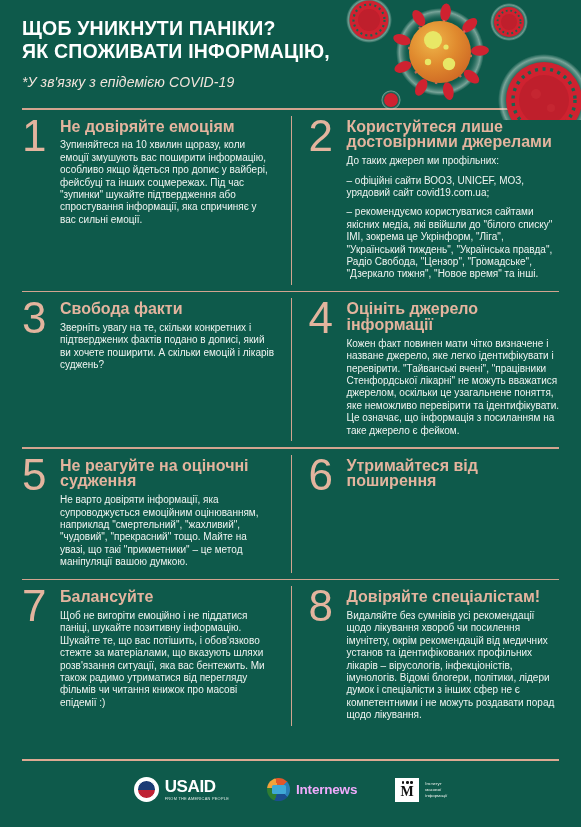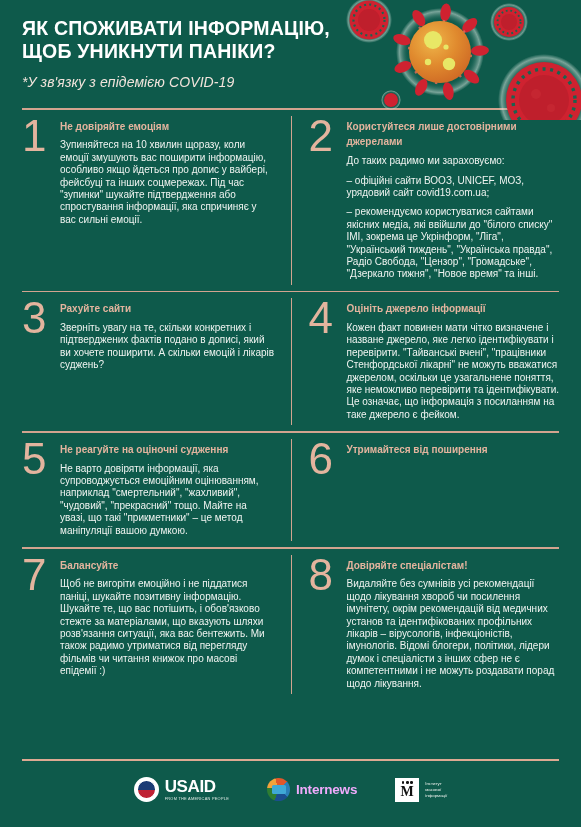--- a/index.html
+++ b/index.html
@@ -35,21 +35,21 @@
   }
   .cell { width:50%; padding:9px 16px 10px 16px; display:flex; gap:7px; }
   .cell.left { padding-left:22px; }
   .cell.right { padding-left:18px; padding-right:20px; }
   .num {
     color:#e3b49e; font-size:44px; line-height:40px; font-weight:300;
     flex:0 0 auto; width:31px; text-align:left; margin-top:-3px;
   }
   .body-col { flex:1 1 auto; min-width:0; }
   .card-title {
-    color:#e3b49e; font-weight:bold; font-size:10px; line-height:15.8px;
+    color:#e3b49e; font-weight:bold; font-size:16px; line-height:15.8px;
     margin-bottom:5px;
   }
   .card-text {
     color:#f0f4f1; font-size:10px; line-height:12.4px;
     white-space:pre-line;
   }
   .card-text + .card-text { margin-top:7px; }
 
   
   .footer { position:absolute; left:0; bottom:0; width:581px; height:68px; }
@@ -201,22 +201,22 @@
           <circle r="31" fill="none" stroke="#1a6350" stroke-width="3.4" stroke-dasharray="3 4.6"></circle>
           <circle r="25" fill="#bf1f2c"></circle>
           <circle cx="-8" cy="-6" r="5" fill="#c82a33" opacity=".7"></circle>
           <circle cx="7" cy="8" r="4" fill="#c82a33" opacity=".7"></circle>
         </g>
       </svg>
     </div>
 
     <div class="header-text">
       <div class="title">
+        <div>ЩОБ УНИКНУТИ ПАНІКИ?</div>
         <div>ЯК СПОЖИВАТИ ІНФОРМАЦІЮ,</div>
-        <div>ЩОБ УНИКНУТИ ПАНІКИ?</div>
       </div>
       <div class="subtitle">*У зв'язку з епідемією COVID-19</div>
     </div>
   </div>
 
   <div class="grid">
 
     <div class="hrule"></div>
     <div class="row">
       <div class="vrule"></div>
@@ -226,34 +226,34 @@
           <div class="card-title">Не довіряйте
 емоціям</div>
           <div class="card-text">Зупиняйтеся на 10 хвилин щоразу, коли емоції змушують вас поширити інформацію, особливо якщо йдеться про допис у вайбері, фейсбуці та інших соцмережах. Під час "зупинки" шукайте підтвердження або спростування інформації, яка спричиняє у вас сильні емоції.</div>
         </div>
       </div>
       <div class="cell right">
         <div class="num">2</div>
         <div class="body-col">
           <div class="card-title">Користуйтеся лише
 достовірними джерелами</div>
-          <div class="card-text">До таких радимо ми зараховуємо:</div>
+          <div class="card-text">До таких джерел ми профільних:</div>
           <div class="card-text">– офіційні сайти ВООЗ, UNICEF, МОЗ, урядовий сайт covid19.com.ua;</div>
           <div class="card-text">– рекомендуємо користуватися сайтами якісних медіа, які ввійшли до "білого списку" ІМІ, зокрема це Укрінформ, "Ліга", "Український тиждень", "Українська правда", Радіо Свобода, "Цензор", "Громадське", "Дзеркало тижня", "Новое время" та інші.</div>
         </div>
       </div>
     </div>
 
     <div class="hrule"></div>
     <div class="row">
       <div class="vrule"></div>
       <div class="cell left">
         <div class="num">3</div>
         <div class="body-col">
-          <div class="card-title">Рахуйте сайти</div>
+          <div class="card-title">Свобода факти</div>
           <div class="card-text">Зверніть увагу на те, скільки конкретних і підтверджених фактів подано в дописі, який ви хочете поширити. А скільки емоцій і лікарів суджень?</div>
         </div>
       </div>
       <div class="cell right">
         <div class="num">4</div>
         <div class="body-col">
           <div class="card-title">Оцініть джерело інформації</div>
           <div class="card-text">Кожен факт повинен мати чітко визначене і назване джерело, яке легко ідентифікувати і перевірити. "Тайванські вчені", "працівники Стенфордської лікарні" не можуть вважатися джерелом, оскільки це узагальнене поняття, яке неможливо перевірити та ідентифікувати. Це означає, що інформація з посиланням на таке джерело є фейком.</div>
         </div>
       </div>

